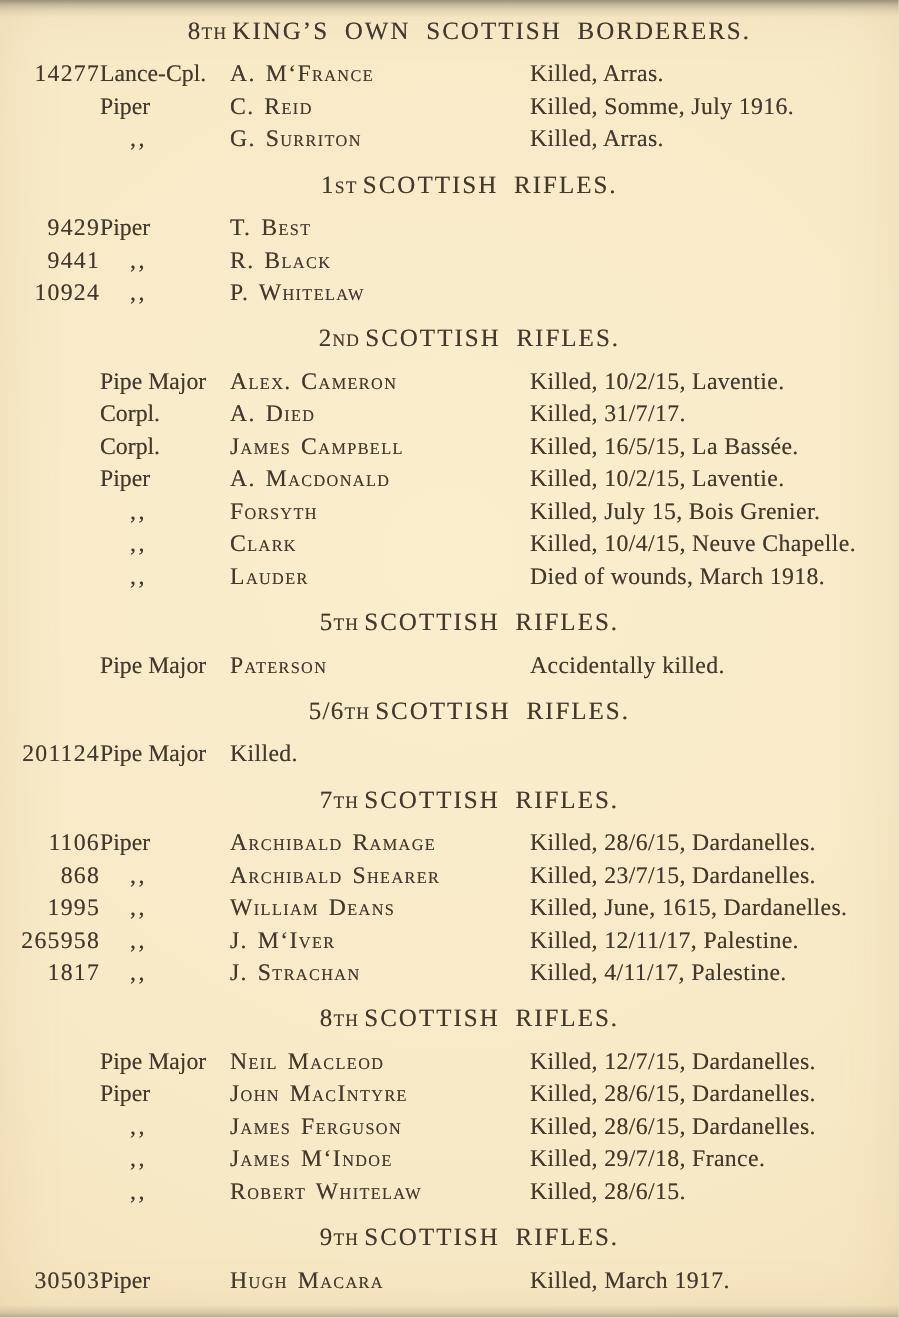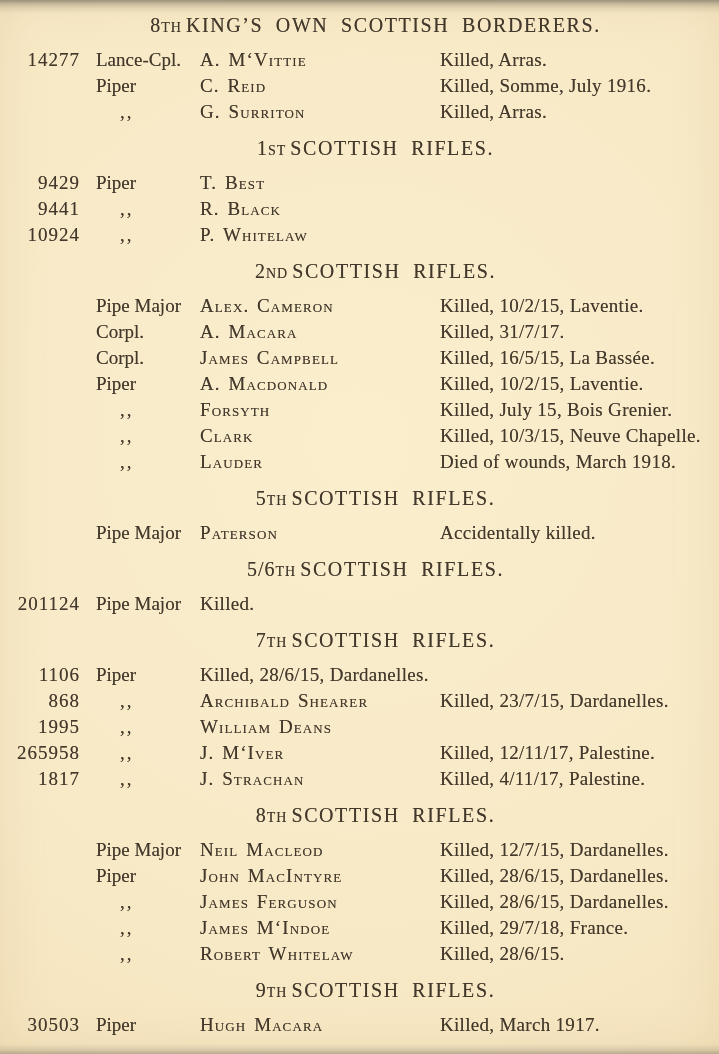--- a/index.html
+++ b/index.html
@@ -71,21 +71,20 @@
     font-family: Liberation Serif, serif;
   }
   .c-num {
     width: 80px;
     text-align: right;
     letter-spacing: 1px;
     flex: 0 0 auto;
   }
   .c-rank {
     width: 104px;
-    margin-left: 16px;
     flex: 0 0 auto;
   }
   .c-rank.ditto {
     padding-left: 24px;
     box-sizing: border-box;
     letter-spacing: 2px;
   }
   .c-name {
     width: 240px;
     flex: 0 0 auto;
@@ -101,21 +100,21 @@
 </head>
 <body>
 
 <div class="page">
   <div class="roll" id="roll">
       <div class="sec">
         <div class="sec-head"><span class="ord">8th</span><span class="ttl">KING’S OWN SCOTTISH BORDERERS.</span></div>
         <div class="row">
           <span class="c-num">14277</span>
           <span class="c-rank">Lance-Cpl.</span>
-          <span class="c-name">A. M‘Vittie</span>
+          <span class="c-name">A. M‘France</span>
           <span class="c-fate">Killed, Arras.</span>
         </div>
         <div class="row">
           <span class="c-num"></span>
           <span class="c-rank">Piper</span>
           <span class="c-name">C. Reid</span>
           <span class="c-fate">Killed, Somme, July 1916.</span>
         </div>
         <div class="row">
           <span class="c-num"></span>
@@ -149,21 +148,21 @@
         <div class="sec-head"><span class="ord">2nd</span><span class="ttl">SCOTTISH RIFLES.</span></div>
         <div class="row">
           <span class="c-num"></span>
           <span class="c-rank">Pipe Major</span>
           <span class="c-name">Alex. Cameron</span>
           <span class="c-fate">Killed, 10/2/15, Laventie.</span>
         </div>
         <div class="row">
           <span class="c-num"></span>
           <span class="c-rank">Corpl.</span>
-          <span class="c-name">A. Macara</span>
+          <span class="c-name">A. Died</span>
           <span class="c-fate">Killed, 31/7/17.</span>
         </div>
         <div class="row">
           <span class="c-num"></span>
           <span class="c-rank">Corpl.</span>
           <span class="c-name">James Campbell</span>
           <span class="c-fate">Killed, 16/5/15, La Bassée.</span>
         </div>
         <div class="row">
           <span class="c-num"></span>
@@ -174,21 +173,21 @@
         <div class="row">
           <span class="c-num"></span>
           <span class="c-rank ditto">,,</span>
           <span class="c-name">Forsyth</span>
           <span class="c-fate">Killed, July 15, Bois Grenier.</span>
         </div>
         <div class="row">
           <span class="c-num"></span>
           <span class="c-rank ditto">,,</span>
           <span class="c-name">Clark</span>
-          <span class="c-fate">Killed, 10/3/15, Neuve Chapelle.</span>
+          <span class="c-fate">Killed, 10/4/15, Neuve Chapelle.</span>
         </div>
         <div class="row">
           <span class="c-num"></span>
           <span class="c-rank ditto">,,</span>
           <span class="c-name">Lauder</span>
           <span class="c-fate">Died of wounds, March 1918.</span>
         </div>
       </div>
       <div class="sec">
         <div class="sec-head"><span class="ord">5th</span><span class="ttl">SCOTTISH RIFLES.</span></div>
@@ -205,32 +204,34 @@
           <span class="c-num">201124</span>
           <span class="c-rank">Pipe Major</span>
           <span class="c-fate">Killed.</span>
         </div>
       </div>
       <div class="sec">
         <div class="sec-head"><span class="ord">7th</span><span class="ttl">SCOTTISH RIFLES.</span></div>
         <div class="row">
           <span class="c-num">1106</span>
           <span class="c-rank">Piper</span>
+          <span class="c-name">Archibald Ramage</span>
           <span class="c-fate">Killed, 28/6/15, Dardanelles.</span>
         </div>
         <div class="row">
           <span class="c-num">868</span>
           <span class="c-rank ditto">,,</span>
           <span class="c-name">Archibald Shearer</span>
           <span class="c-fate">Killed, 23/7/15, Dardanelles.</span>
         </div>
         <div class="row">
           <span class="c-num">1995</span>
           <span class="c-rank ditto">,,</span>
           <span class="c-name">William Deans</span>
+          <span class="c-fate">Killed, June, 1615, Dardanelles.</span>
         </div>
         <div class="row">
           <span class="c-num">265958</span>
           <span class="c-rank ditto">,,</span>
           <span class="c-name">J. M‘Iver</span>
           <span class="c-fate">Killed, 12/11/17, Palestine.</span>
         </div>
         <div class="row">
           <span class="c-num">1817</span>
           <span class="c-rank ditto">,,</span>

